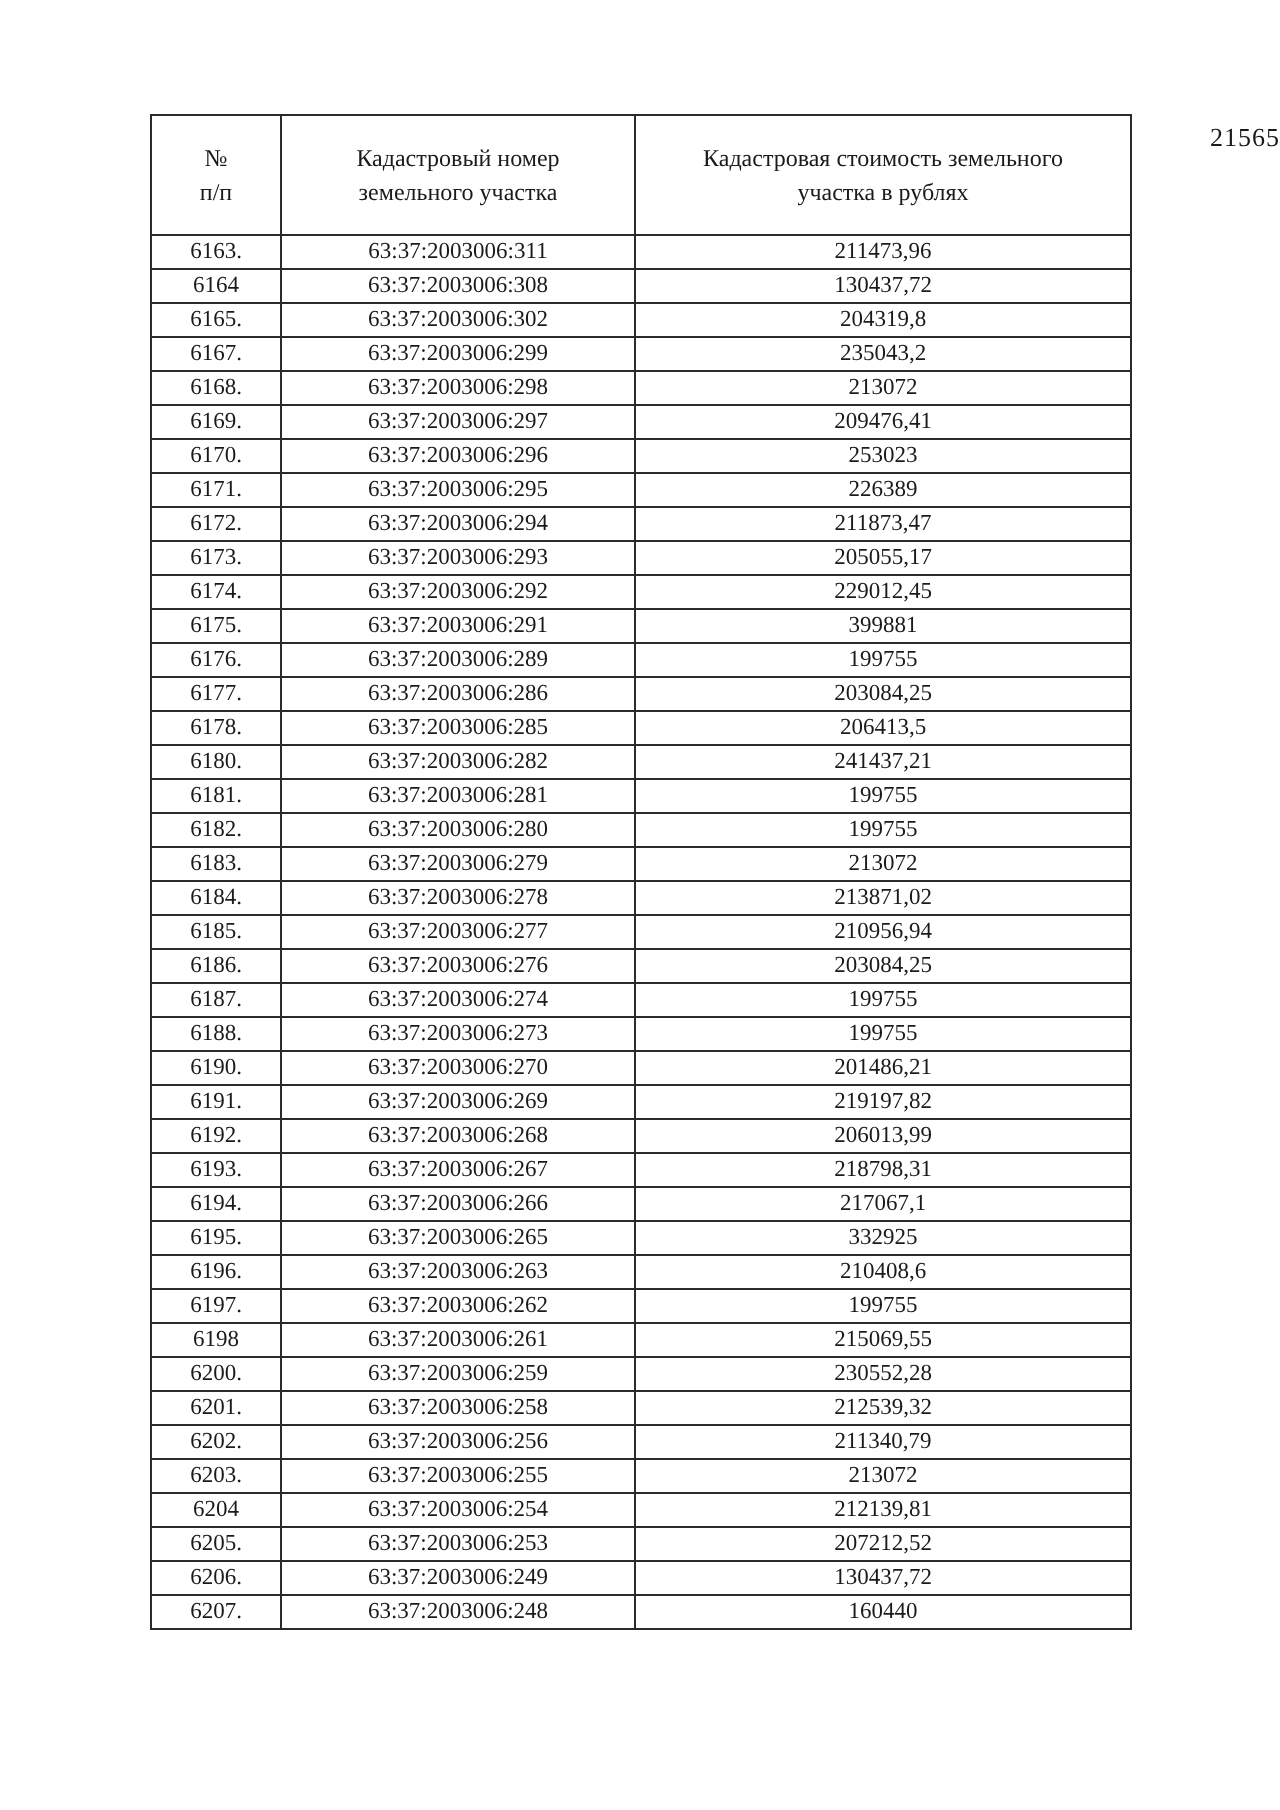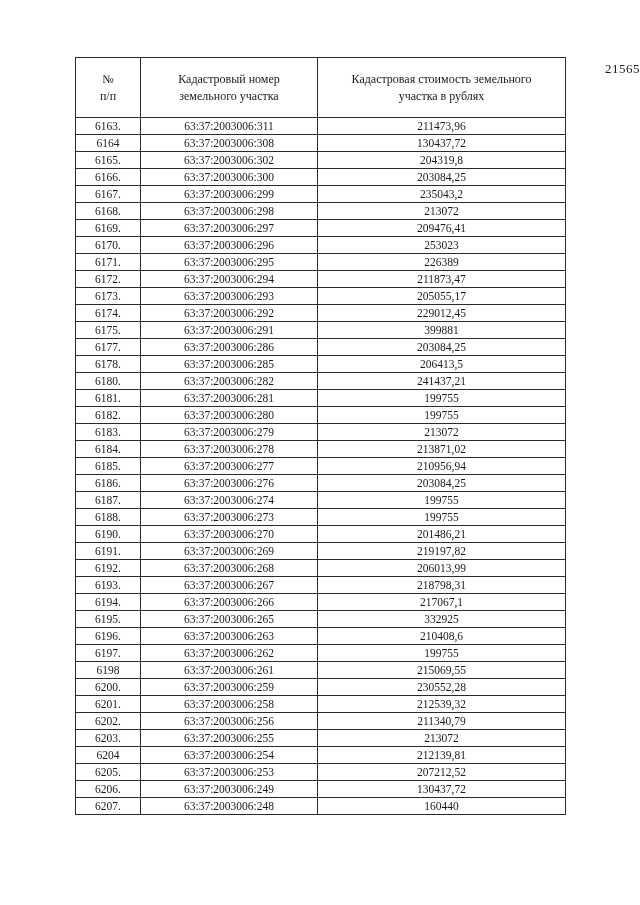--- a/index.html
+++ b/index.html
@@ -92,25 +92,20 @@
           <td>6164</td>
           <td>63:37:2003006:308</td>
           <td>130437,72</td>
         </tr>
         <tr>
           <td>6165.</td>
           <td>63:37:2003006:302</td>
           <td>204319,8</td>
         </tr>
         <tr>
-          <td>6166.</td>
-          <td>63:37:2003006:300</td>
-          <td>203084,25</td>
-        </tr>
-        <tr>
           <td>6167.</td>
           <td>63:37:2003006:299</td>
           <td>235043,2</td>
         </tr>
         <tr>
           <td>6168.</td>
           <td>63:37:2003006:298</td>
           <td>213072</td>
         </tr>
         <tr>
@@ -140,20 +135,25 @@
         </tr>
         <tr>
           <td>6174.</td>
           <td>63:37:2003006:292</td>
           <td>229012,45</td>
         </tr>
         <tr>
           <td>6175.</td>
           <td>63:37:2003006:291</td>
           <td>399881</td>
+        </tr>
+        <tr>
+          <td>6176.</td>
+          <td>63:37:2003006:289</td>
+          <td>199755</td>
         </tr>
         <tr>
           <td>6177.</td>
           <td>63:37:2003006:286</td>
           <td>203084,25</td>
         </tr>
         <tr>
           <td>6178.</td>
           <td>63:37:2003006:285</td>
           <td>206413,5</td>

